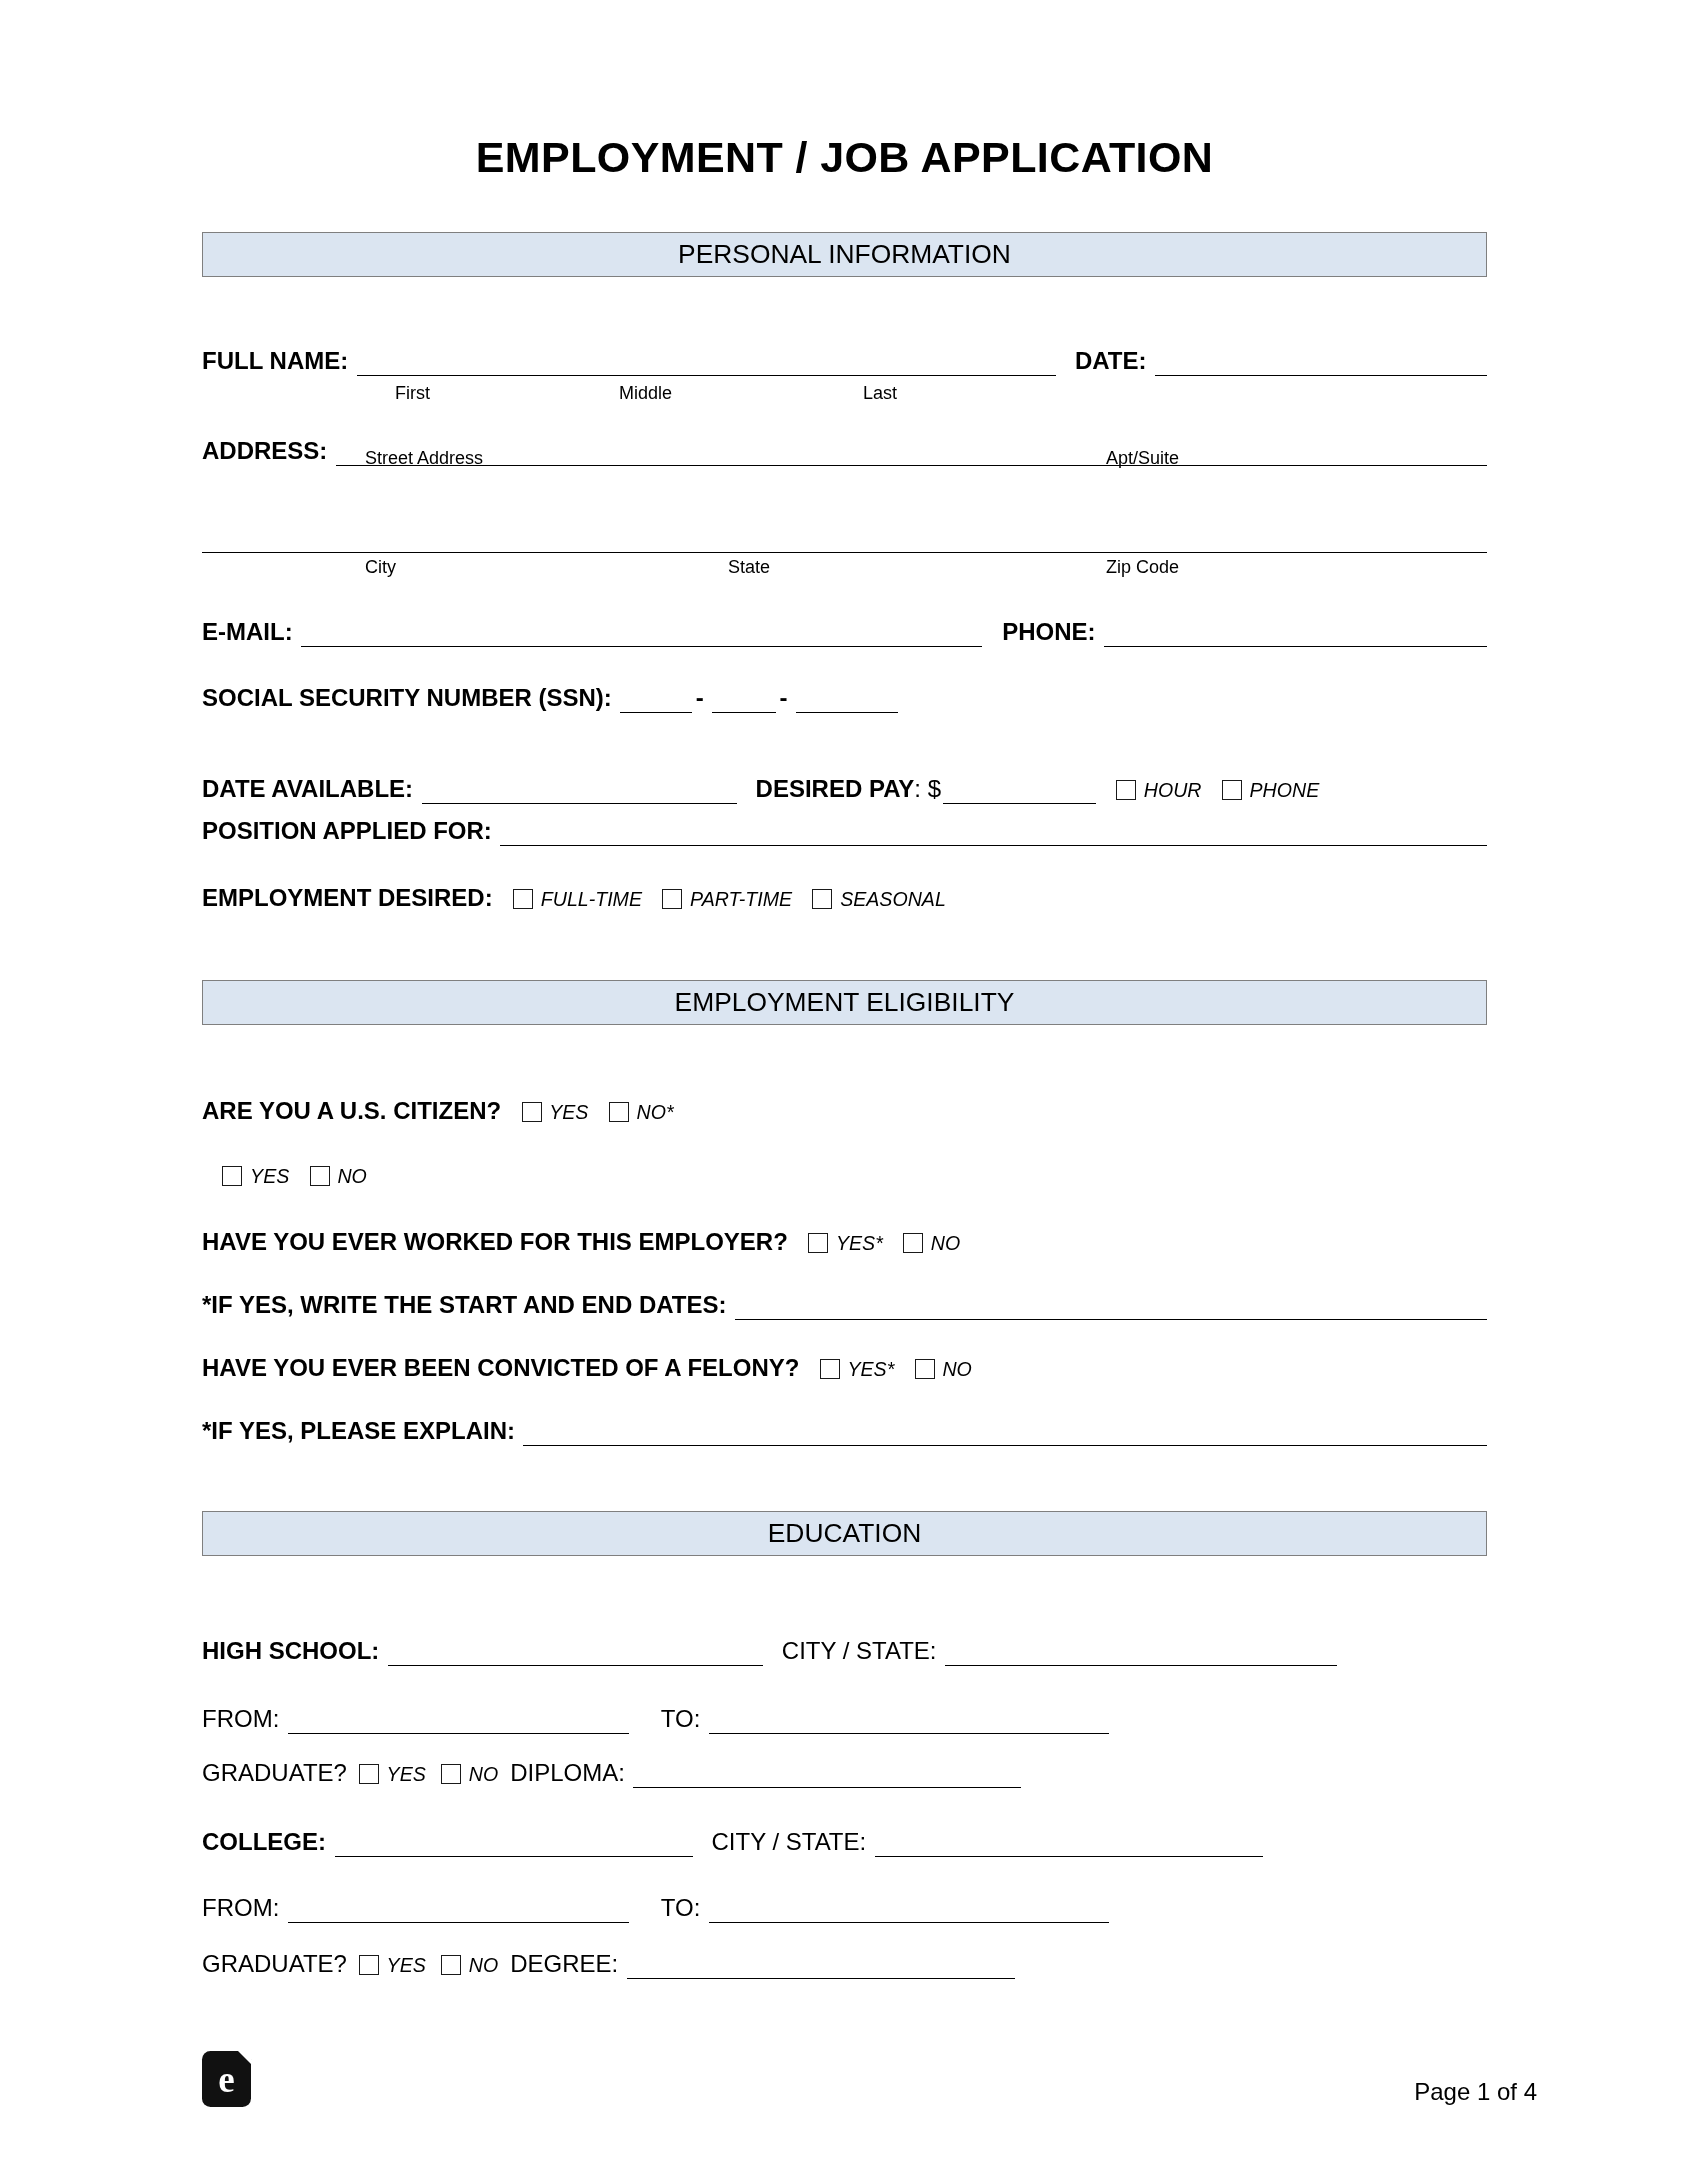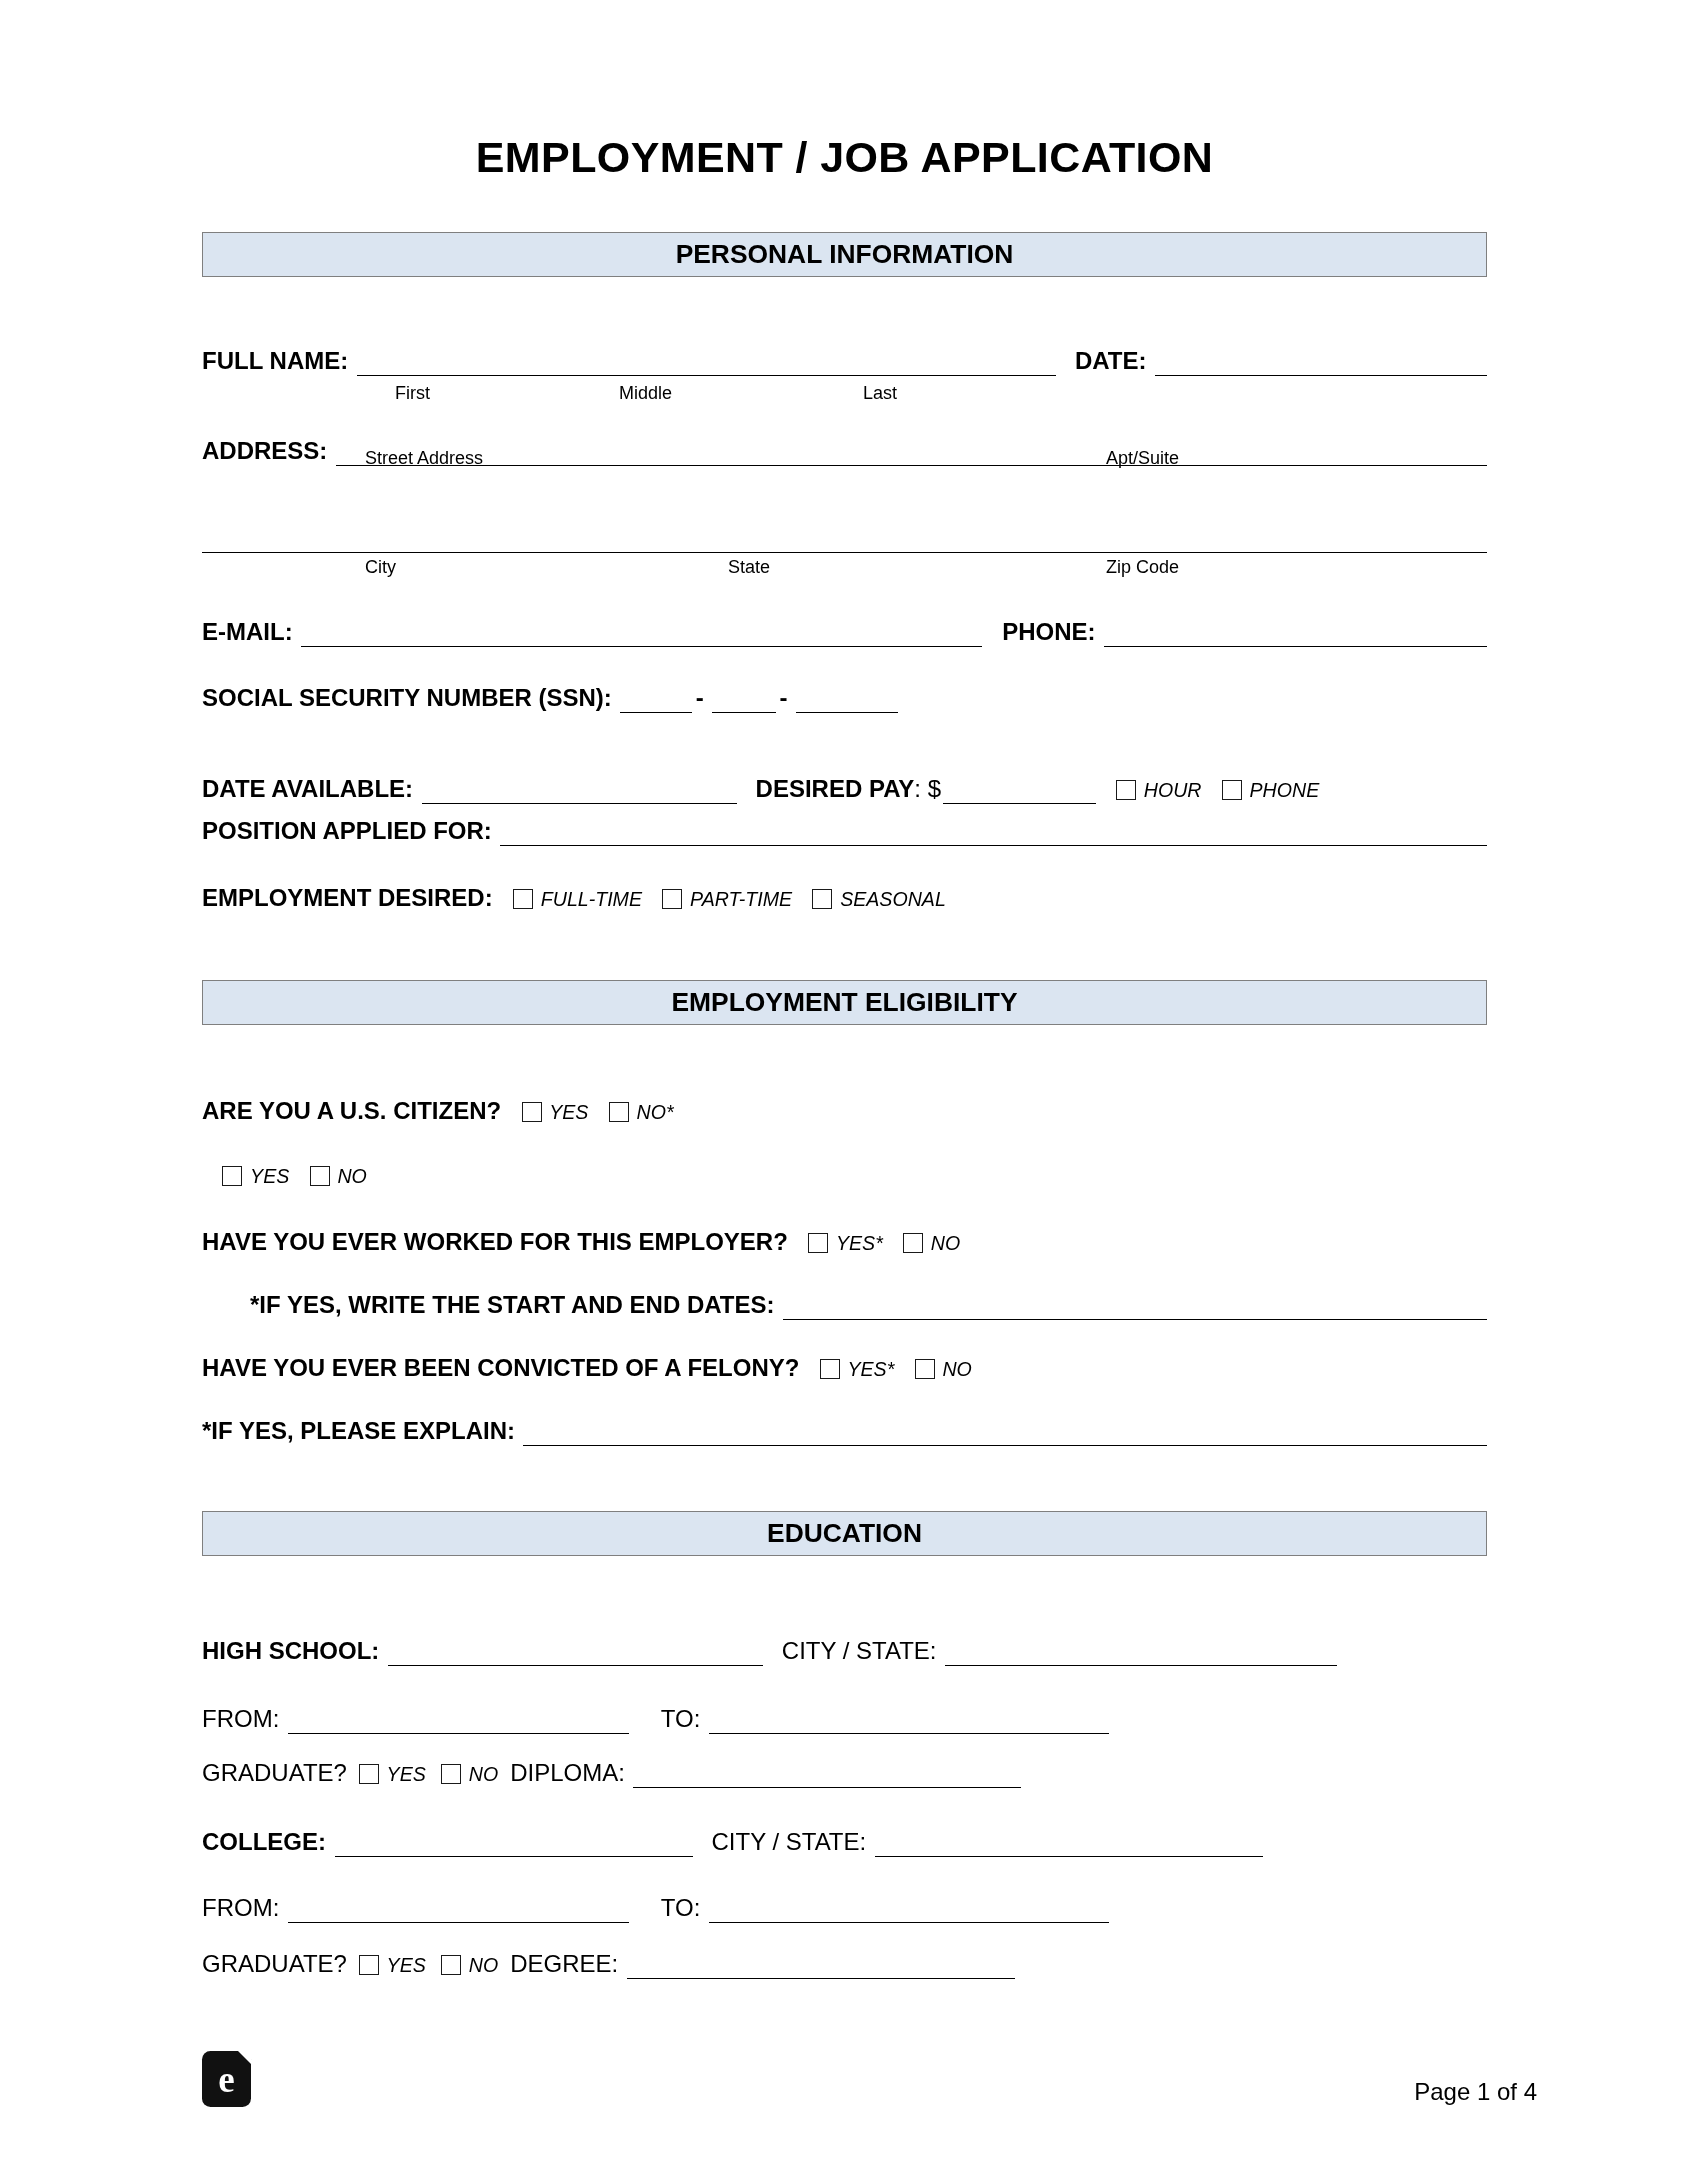--- a/index.html
+++ b/index.html
@@ -14,21 +14,21 @@
   .content { position:absolute; left:202px; width:1285px; top:0; height:100%; }
 
   .page-title {
     position:absolute; left:0; right:0; top:133px;
     text-align:center; font-size:43px; font-weight:700; letter-spacing:0.4px;
   }
 
   .section-header {
     position:absolute; left:0; right:0; height:45px;
     background:#dbe5f1; border:1.7px solid #7f7f7f; box-sizing:border-box;
-    text-align:center; font-size:26.4px; font-weight:700; line-height:42px;
+    text-align:center; font-size:26.4px; font-weight:400; line-height:42px;
   }
 
   .row {
     position:absolute; left:0; right:0; height:32px;
     display:flex; align-items:flex-end;
     font-size:24px; line-height:31px; white-space:nowrap;
   }
   .lbl-b { font-weight:700; }
   .lbl-r { font-weight:400; }
 
@@ -194,21 +194,21 @@
       <span class="cb-group">
         <span class="cb"></span>
         <span class="cb-label">YES*</span>
       </span>
       <span class="cb-group">
         <span class="cb"></span>
         <span class="cb-label">NO</span>
       </span>
     </div>
 
-    <div class="row" style="top:1288px;margin-left:48px;">
+    <div class="row" style="top:1288px;">
       <span class="lbl-b">*IF YES, WRITE THE START AND END DATES:</span>
       <span class="line grow" style="border-bottom-color: rgb(0, 0, 0);"></span>
     </div>
 
     <div class="row" style="top:1351px;">
       <span class="lbl-b">HAVE YOU EVER BEEN CONVICTED OF A FELONY?</span>
       <span class="cb-group">
         <span class="cb"></span>
         <span class="cb-label">YES*</span>
       </span>

